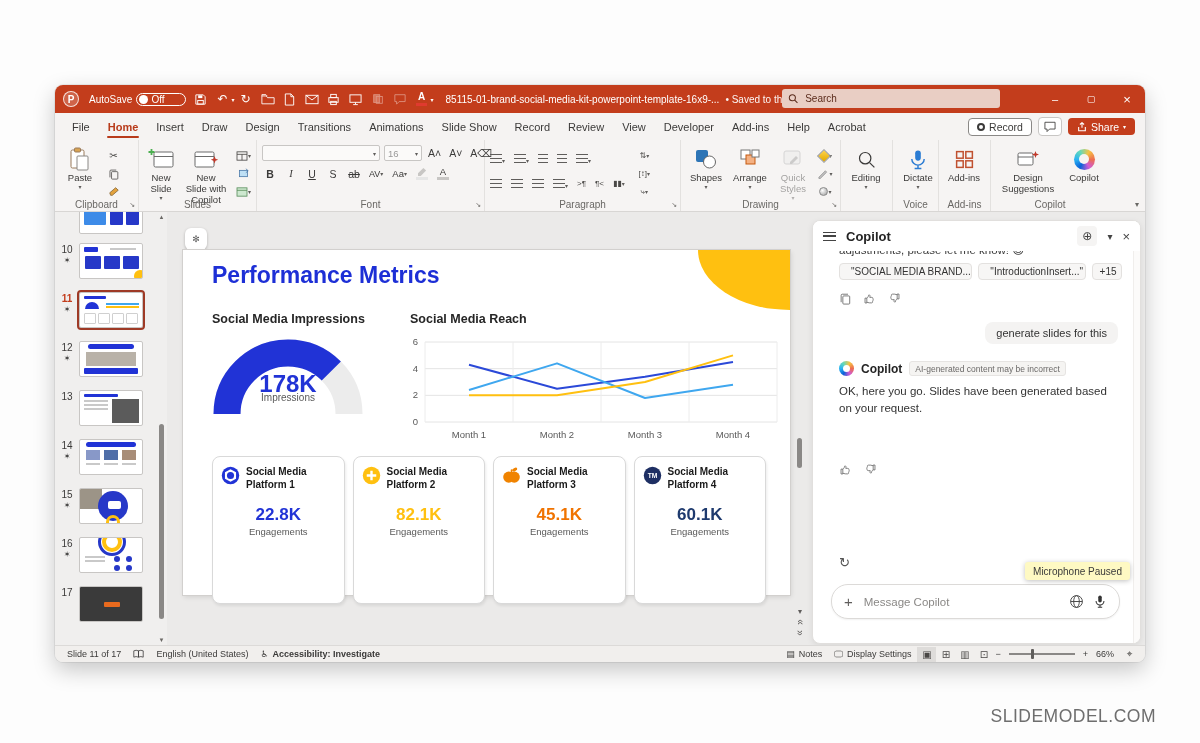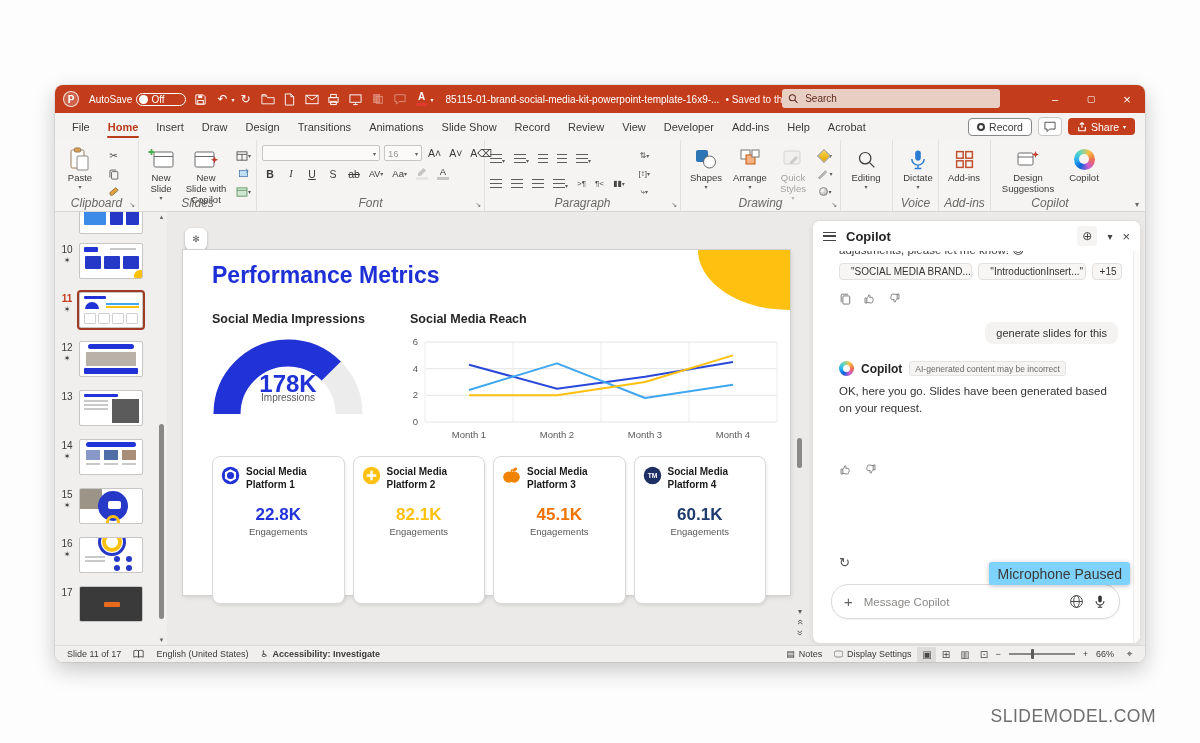--- a/index.html
+++ b/index.html
@@ -30,21 +30,21 @@
   .mtab.active{color:#B83B1B;font-weight:bold;}
   .mtab.active::after{content:"";position:absolute;left:8px;right:8px;bottom:2px;height:2.5px;background:#B83B1B;border-radius:2px;}
   #menubar-right{margin-left:auto;display:flex;align-items:center;gap:6px;padding-right:10px;}
   #record-btn{display:flex;align-items:center;gap:4px;border:1px solid #8A8886;background:#fff;border-radius:4px;padding:2px 8px;font-size:10.5px;}
   #record-dot{width:8px;height:8px;border-radius:50%;border:2px solid #3B3A39;}
   #comment-btn{border:1px solid #C8C6C4;background:#fff;border-radius:4px;width:24px;height:19px;display:flex;align-items:center;justify-content:center;}
   #share-btn{display:flex;align-items:center;gap:4px;background:#C33D1C;color:#fff;border-radius:4px;padding:2.5px 9px;font-size:10.5px;}
   
   #ribbon{position:absolute;left:0;top:55px;right:0;height:72px;background:#F6F4F3;border-bottom:1px solid #D8D6D4;display:flex;}
   .rgroup{position:relative;height:100%;border-right:1px solid #E3E1DF;padding:5px 5px 13px;display:flex;gap:4px;align-items:flex-start;flex:none;}
-  .glabel{position:absolute;bottom:1px;left:0;right:0;text-align:center;font-size:12px;color:#6A6865;font-style:italic;}
+  .glabel{position:absolute;bottom:1px;left:0;right:0;text-align:center;font-size:10px;color:#6A6865;}
   .launch{position:absolute;bottom:2px;right:3px;font-size:7px;color:#6A6865;}
   .bigbtn{display:flex;flex-direction:column;align-items:center;justify-content:flex-start;min-width:40px;padding:1px 3px;font-size:9.5px;color:#3B3A39;text-align:center;line-height:1.15;}
   .bigbtn .bic{height:26px;display:flex;align-items:center;justify-content:center;margin-bottom:1px;}
   .caret{font-size:6px;color:#5f5d5b;}
   .smallcol{display:flex;flex-direction:column;gap:3px;padding-top:3px;}
   .sbtn{width:19px;height:15px;display:flex;align-items:center;justify-content:center;font-size:10px;color:#4A4846;}
   .grayed{opacity:.45;}
   .li{display:inline-block;width:12px;height:9px;background:repeating-linear-gradient(to bottom,#5f5d5b 0 1.2px,transparent 1.2px 3.9px);}
   .fsel{height:16px;border:1px solid #C8C6C4;background:#FBFAF9;border-radius:2px;font-size:9.5px;color:#999;display:flex;align-items:center;justify-content:space-between;padding:0 3px;}
   .fbtn{min-width:16px;height:15px;display:inline-flex;align-items:center;justify-content:center;font-size:10.5px;color:#3B3A39;padding:0 2px;}
@@ -111,21 +111,21 @@
   #user-bubble{position:absolute;right:22px;top:101px;background:#F4F3F2;border-radius:8px;padding:5px 11px;font-size:11px;color:#333;}
   #cp-resp-head{position:absolute;left:26px;top:140px;display:flex;align-items:center;gap:7px;}
   #cp-resp-name{font-weight:bold;font-size:12px;color:#242424;}
   #cp-badge{background:#F5F4F2;border:1px solid #E6E4E2;color:#6B6968;font-size:8.5px;border-radius:3px;padding:1.5px 5px;}
   #cp-p1{top:162px;line-height:1.45;}
   #cp-p2{top:204px;line-height:1.45;}
   #cp-p2 .ds{color:#BE3A1E;font-weight:bold;}
   #suggestions{top:270px;display:flex;flex-direction:column;gap:6px;}
   .sugg{border:1px solid #F0BBA3;border-radius:10px;padding:3.5px 10px;font-size:10px;color:#333;background:#fff;align-self:flex-start;line-height:1.35;}
   #cp-refresh{position:absolute;left:26px;top:334px;font-size:13px;color:#555;}
-  #mic-tooltip{position:absolute;right:10px;top:341px;background:#7dd3fc;border-radius:3px;box-shadow:0 1px 5px rgba(0,0,0,.25);font-size:14px;color:#3a3a3a;padding:3.5px 8px;z-index:4;}
+  #mic-tooltip{position:absolute;right:10px;top:341px;background:#fef9c3;border-radius:3px;box-shadow:0 1px 5px rgba(0,0,0,.25);font-size:10px;color:#3a3a3a;padding:3.5px 8px;z-index:4;}
   #cp-input{position:absolute;left:18px;right:20px;top:363px;height:35px;border:1px solid #DCDAD8;border-radius:17px;box-shadow:0 1px 2px rgba(0,0,0,.06);display:flex;align-items:center;padding:0 12px;gap:9px;background:#fff;}
   #cp-input input{flex:1;border:none;outline:none;font-size:11.5px;color:#333;font-family:inherit;background:transparent;}
   #cp-input input::placeholder{color:#8A8886;}
   
   #statusbar{position:absolute;left:0;right:0;bottom:0;height:17px;background:#F1EFED;border-top:1px solid #DCDAD8;display:flex;align-items:center;font-size:9px;color:#3B3A39;padding:0 6px;}
   .sb-item{display:flex;align-items:center;gap:4px;padding:0 6px;white-space:nowrap;}
   #sb-right{margin-left:auto;display:flex;align-items:center;}
   .sb-view{width:19px;height:15px;display:flex;align-items:center;justify-content:center;font-size:10px;color:#4A4846;}
   .sb-view.sel{background:#DEDCDA;}
   #zoom-track{position:relative;width:66px;height:1.5px;background:#8A8886;margin:0 6px;}

